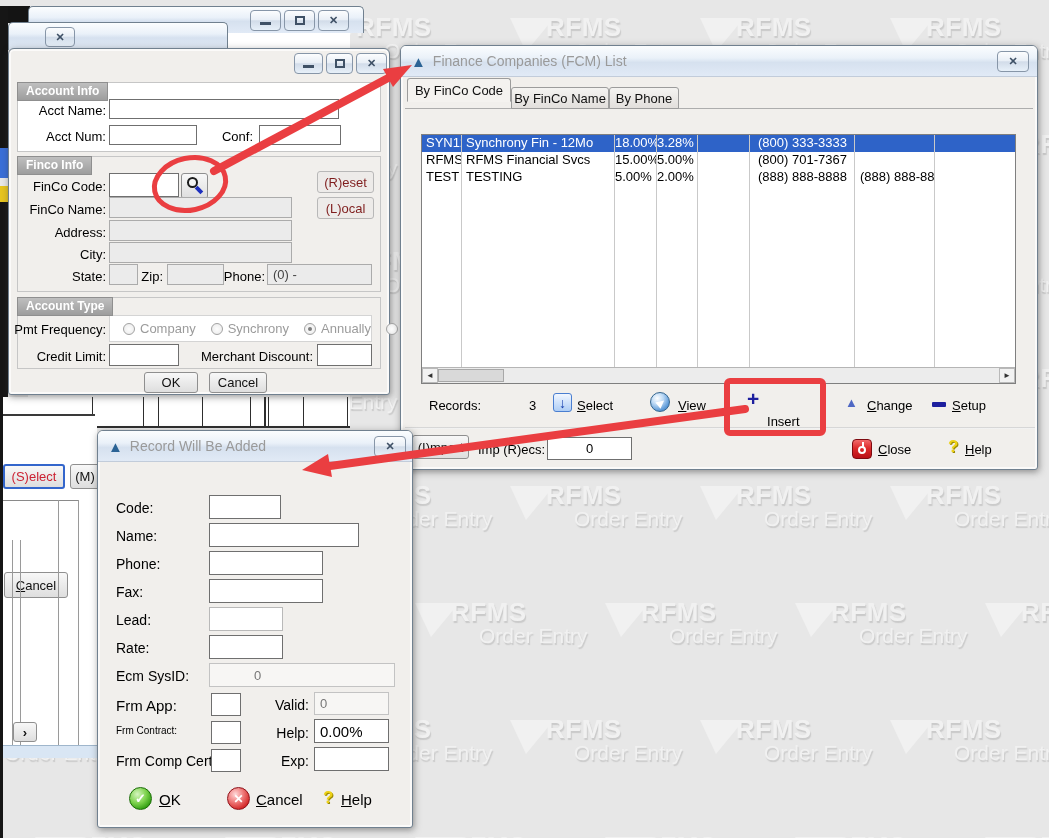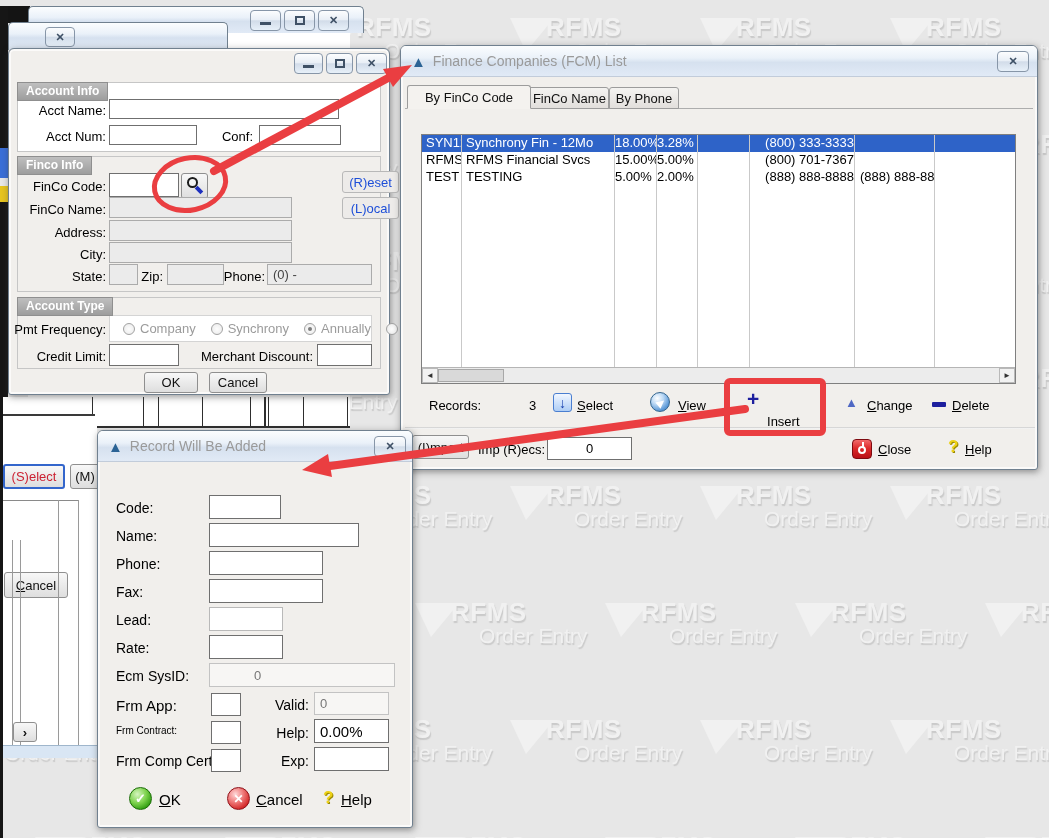--- a/index.html
+++ b/index.html
@@ -34,21 +34,21 @@
   .g-min { width:11px; height:3px; background:#3f5166; display:block; margin-top:6px; }
   .g-max { width:10px; height:9px; border:2px solid #3f5166; display:block; }
   .appicon { font-size:15px; color:#2b6395; line-height:15px; }
   .paylex-icon { width:15px; height:15px; border-radius:50%; border:1px solid #8e2a31;
        background:radial-gradient(circle at 40% 35%, #ffe9e9 8%, #e2757c 30%, #c43a44 60%, #93232c); }
 
   
   .btn { position:absolute; display:flex; align-items:center; justify-content:center;
          font-size:13px; color:#111; background:linear-gradient(#f8f8f8,#ececec 45%,#dedede);
          border:1px solid #8f8f8f; border-radius:3px; overflow:hidden; }
-  .btn.dis { color:#1d4ed8; background:#edebe9; border-color:#b8b8b8;margin-left:25px; }
+  .btn.dis { color:#7f1d1d; background:#edebe9; border-color:#b8b8b8; }
   .inp { position:absolute; background:#fff; border:1px solid #6f6f6f; font-size:13px;
          display:flex; align-items:center; padding:0 5px; color:#000; overflow:hidden; }
   .inp.dis { background:#ebebeb; border-color:#ababab; color:#444; }
   .inp.dis2 { background:#f7f6f4; border-color:#c3c3c3; color:#777; }
   .lbl { position:absolute; font-size:13px; color:#000; white-space:nowrap; }
   .rlbl { text-align:right; }
   .grp { position:absolute; border:1px solid #c6c6c6; }
   .ghdr { position:absolute; background:linear-gradient(#bfbfbf,#9d9d9d); color:#fff;
           font-weight:bold; font-size:12px; padding:1px 8px 2px; border:1px solid #8f8f8f; z-index:2; }
   .ul { display:inline-block; }
@@ -88,21 +88,21 @@
   .trow { display:flex; height:17px; line-height:16px; font-size:13px; flex:0 0 auto; }
   .trow.fillr { flex:1 1 auto; height:auto; }
   .trow.sel { background:#2e63c8; color:#fff; }
   .cell { border-right:1px solid #c9c9c9; overflow:hidden; white-space:nowrap; }
   .hc { text-align:center !important; padding:0 !important; font-size:13px; }
   .c0 { width:40px; padding-left:4px; }
   .c1 { width:153px; padding-left:4px; }
   .c2 { width:42px; text-align:right; padding-right:5px; }
   .c3 { width:41px; text-align:right; padding-right:5px; }
   .c4 { width:52px; text-align:center; }
-  .c5 { width:105px; padding-left:8px;text-align:right; }
+  .c5 { width:105px; padding-left:8px; }
   .c6 { width:80px; padding-left:5px; }
   .c7 { flex:1; border-right:none; }
   #fcm-scroll { height:16px; border-top:1px solid #b5b5b5; background:#ececec;
                 display:flex; position:relative; }
   .sarrow { width:16px; height:15px; background:#f2f2f2; border:1px solid #b9b9b9;
             font-size:8px; color:#333; display:flex; align-items:center; justify-content:center; }
   .sarrow.right { position:absolute; right:0; top:0; }
   #fcm-thumb { position:absolute; left:16px; top:1px; width:66px; height:13px;
                background:#d9d9d9; border:1px solid #a8a8a8; }
 
@@ -537,21 +537,21 @@
       <span class="appicon">▲</span>
       <span class="ttl">Finance Companies (FCM) List</span>
     </div>
     <div class="caps" style="right:8px;top:5px;z-index:2">
       <div class="capbtn" style="width:32px">
           <span>✕</span>
         </div>
     </div>
 
     <div class="abs" style="left:4px;top:62px;width:628px;height:1px;background:#adadad"></div>
-    <div class="tab active" style="left:6px;top:39px;width:124px;height:24px">
+    <div class="tab active" style="left:6px;top:32px;width:104px;height:24px">
         <span>By FinCo Code</span>
       </div>
     <div class="tab inactive" style="left:110px;top:41px;width:98px;height:22px">
         <span>By FinCo Name</span>
       </div>
     <div class="tab inactive" style="left:208px;top:41px;width:70px;height:22px">
         <span>By Phone</span>
       </div>
 
     <div id="fcm-table" style="left:20px;top:88px;width:595px;height:250px">
@@ -612,21 +612,21 @@
     <div class="albl ul" style="left:176px;top:352px">Select</div>
     <div class="ic-view" style="left:249px;top:346px">
         <span></span>
       </div>
     <div class="albl ul" style="left:277px;top:352px">View</div>
     <div class="ic-plus" style="left:346px;top:344px">+</div>
     <div class="albl ul" style="left:366px;top:368px">Insert</div>
     <div class="ic-change" style="left:444px;top:349px">▲</div>
     <div class="albl ul" style="left:466px;top:352px">Change</div>
     <div class="ic-delete" style="left:531px;top:356px"></div>
-    <div class="albl ul" style="left:551px;top:352px">Delete</div>
+    <div class="albl ul" style="left:551px;top:352px">Setup</div>
 
     <div class="abs" style="left:4px;top:381px;width:630px;height:2px;background:linear-gradient(#c9c9c9,#fff)"></div>
 
     <div class="btn" style="left:11px;top:389px;width:57px;height:24px">
         <span>(I)mport</span>
       </div>
     <div class="albl" style="left:77px;top:396px">Imp (R)ecs:</div>
     <div class="inp" style="left:146px;top:391px;width:85px;height:23px;justify-content:center">
         <span>0</span>
       </div>

